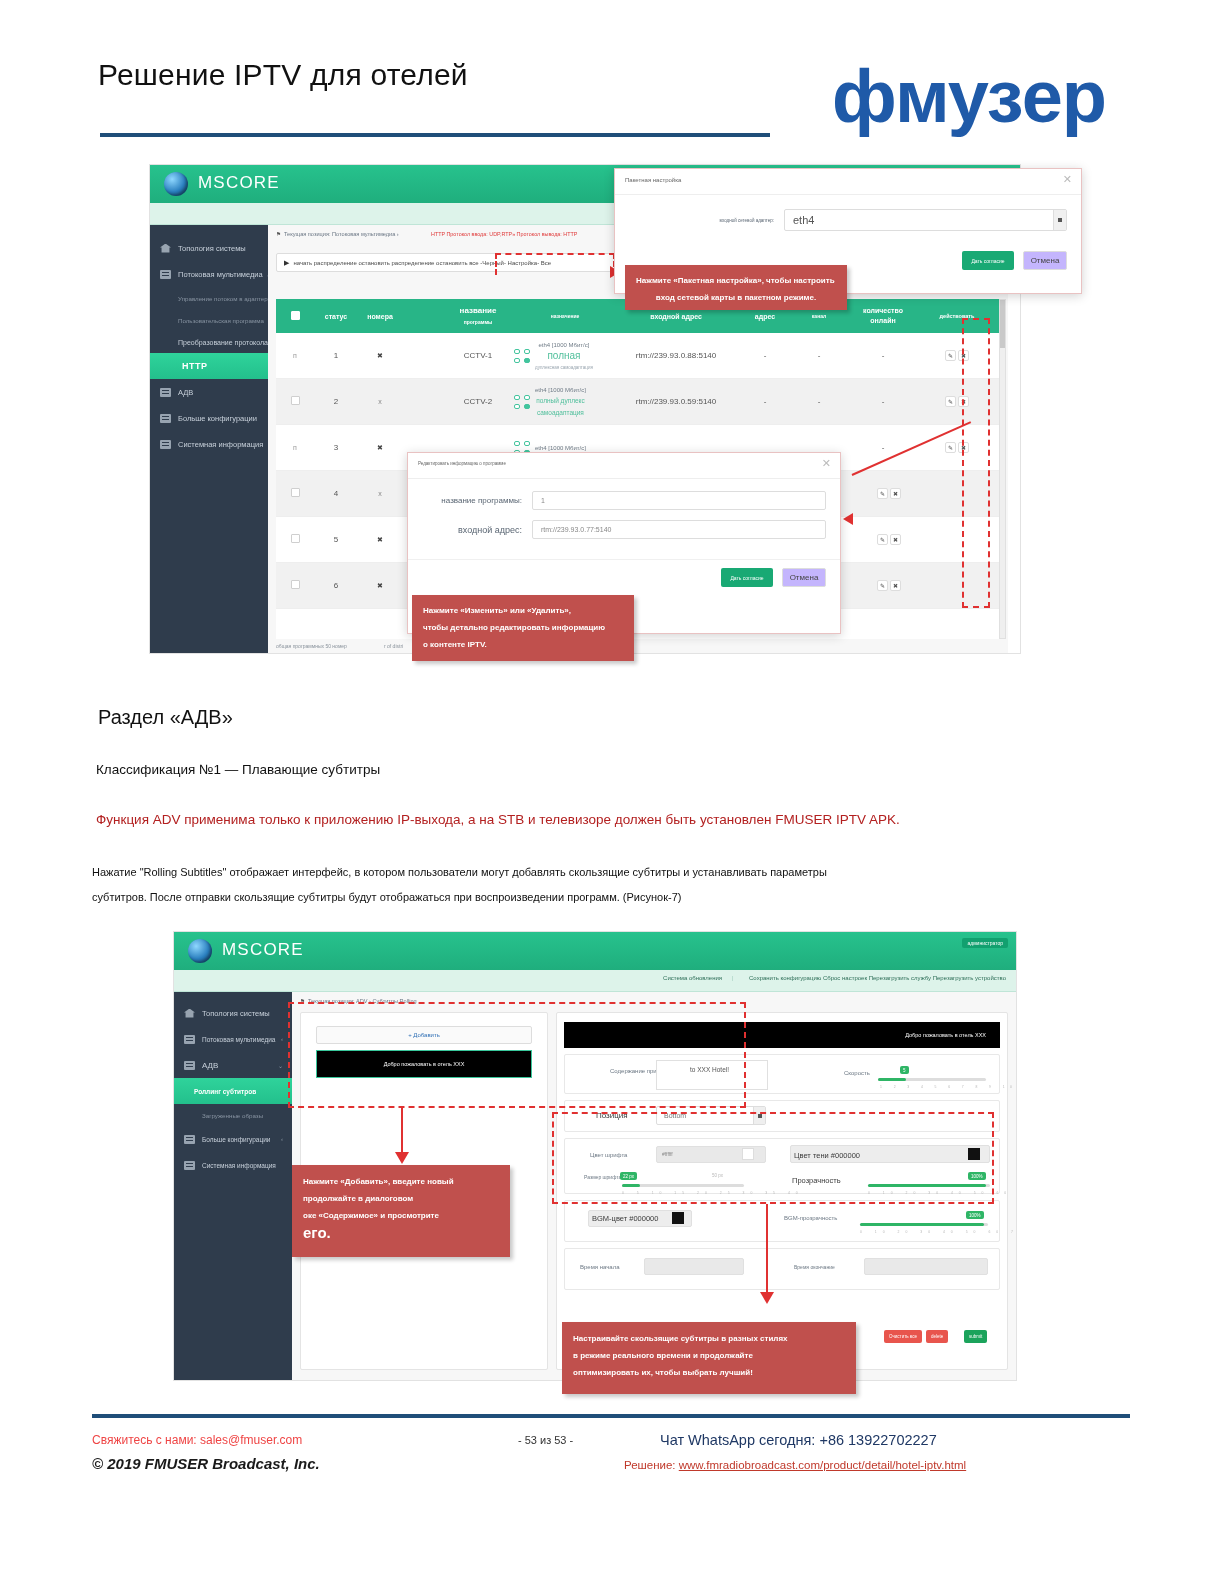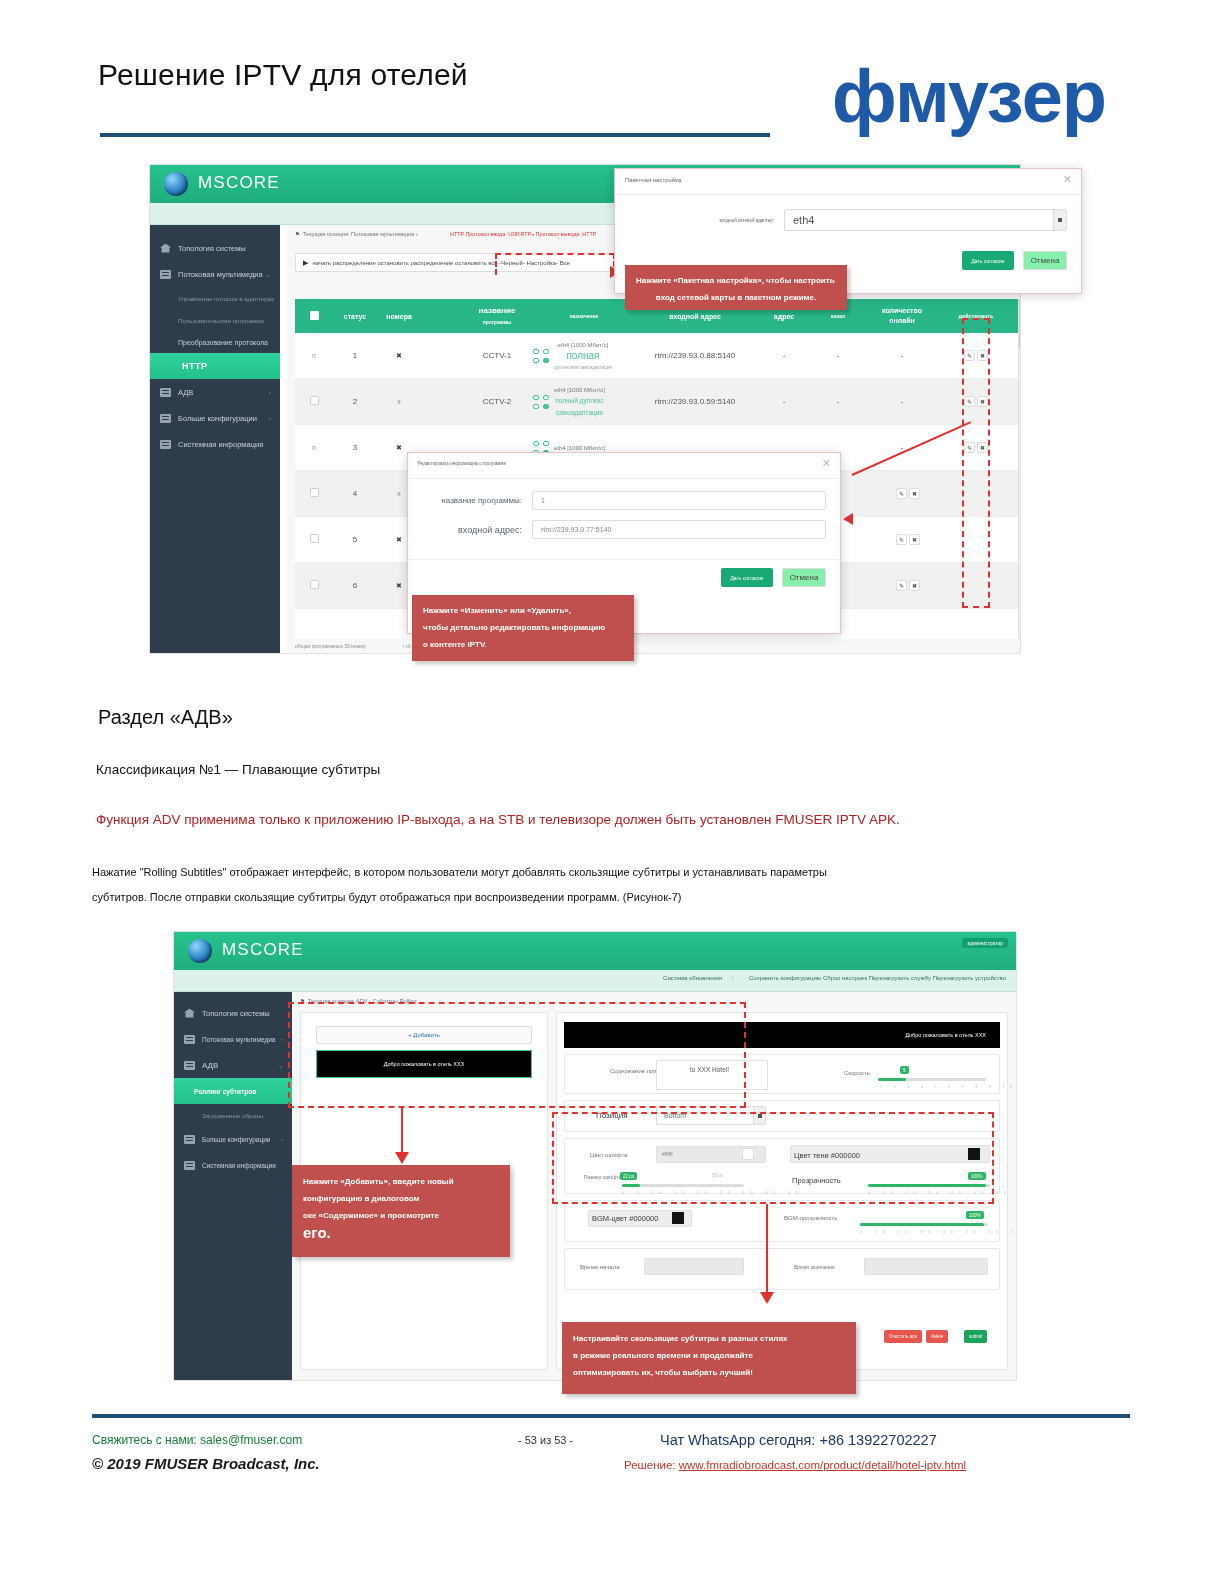--- a/index.html
+++ b/index.html
@@ -116,21 +116,21 @@
   .modal-hd .t { position:absolute; left:10px; top:8px; font-size:6px; color:#666; }
   .modal-hd .x { position:absolute; right:9px; top:4px; font-size:11px; color:#bbb; }
   .modal-bd { padding:10px 14px; }
   .frow { display:flex; align-items:center; margin-bottom:10px; }
   .flabel { text-align:right; padding-right:10px; color:#5a6673; }
   .finput { flex:1; border:1px solid #ddd; border-radius:2px; height:19px; background:#fff; font-size:7px; color:#888; display:flex; align-items:center; padding-left:8px; position:relative;}
   .finput .selcaret{position:absolute;right:0;top:0;bottom:0;width:13px;background:#f0f0f0;border-left:1px solid #ddd;display:flex;align-items:center;justify-content:center;}
   .finput .selcaret i{width:4px;height:4px;background:#555;display:block;}
   .modal-ft { border-top:1px solid #f0f0f0; padding:8px 14px; display:flex; justify-content:flex-end; align-items:center; }
   .btn-green { background:#19a974; color:#fff; border-radius:2px; height:19px; min-width:52px; font-size:5px; display:flex;align-items:center;justify-content:center; margin-right:9px;}
-  .btn-plain { background:#86efac; border:1px solid #ddd; border-radius:2px; height:19px; min-width:44px; font-size:8px; color:#444; display:flex;align-items:center;justify-content:center;}
+  .btn-plain { background:#c4b5fd; border:1px solid #ddd; border-radius:2px; height:19px; min-width:44px; font-size:8px; color:#444; display:flex;align-items:center;justify-content:center;}
 
   
   .sec-title { position:absolute; left:98px; top:706px; font-size:20px; color:#111; }
   .sec-p1 { position:absolute; left:96px; top:762px; font-size:13.5px; color:#111; }
   .sec-p2 { position:absolute; left:96px; top:812px; font-size:13.5px; color:#b32020; }
   .sec-p3 { position:absolute; left:92px; top:860px; font-size:11px; line-height:25px; color:#111; }
 
   
   .panel { position:absolute; background:#fff; border:1px solid #e4e4e4; border-radius:2px; }
   .addbtn { position:absolute; border:1px solid #ddd; background:#fafafa; border-radius:2px; color:#2f6fb5; font-size:6px; display:flex;align-items:center;justify-content:center;}
@@ -147,21 +147,21 @@
   .swatch { position:absolute; width:12px;height:12px;background:#111; }
   .swatch.light{background:#fff;border:1px solid #ddd;}
   .slider-track{position:absolute;height:3px;background:#ddd;border-radius:2px;}
   .slider-fill{position:absolute;height:3px;background:#2fb566;border-radius:2px;}
   .slider-knob{position:absolute;background:#2fb566;color:#fff;font-size:4.5px;border-radius:2px;height:8px;display:flex;align-items:center;justify-content:center;padding:0 3px;}
   .ticks{position:absolute;font-size:3.4px;color:#b7b7b7;letter-spacing:5.4px;white-space:nowrap;}
   .btn-sm{position:absolute;height:13px;border-radius:2px;color:#fff;font-size:4.5px;display:flex;align-items:center;justify-content:center;padding:0 5px;}
 
   
   .ft-rule { position:absolute; left:92px; top:1414px; width:1038px; height:4px; background:#1f4e79; }
-  .ft-l1 { position:absolute; left:92px; top:1433px; font-size:12px; color:#15803d; }
+  .ft-l1 { position:absolute; left:92px; top:1433px; font-size:12px; color:#ef4444; }
   .ft-l2 { position:absolute; left:92px; top:1455px; font-size:15px; font-weight:bold; font-style:italic; color:#1a1a1a;}
   .ft-c  { position:absolute; left:518px; top:1434px; font-size:11px; color:#333; }
   .ft-r1 { position:absolute; left:660px; top:1432px; font-size:14.5px; color:#1f3864; }
   .ft-r2 { position:absolute; left:624px; top:1459px; font-size:11.5px; color:#c0392b; }
   .ft-r2 u { text-decoration:underline; }
 </style>
 </head>
 <body>
 
 <div class="page-header">
@@ -201,21 +201,21 @@
       <span class="sbicon sb-icn-box"></span>
       <span>Больше конфигурации</span>
       <span class="sb-caret">‹</span>
     </div>
     <div class="sb-item">
       <span class="sbicon sb-icn-box"></span>
       <span>Системная информация</span>
     </div>
   </div>
 
-  <div class="content" style="left:137px; top:60px; width:740px; height:428px;">
+  <div class="content" style="left:118px; top:60px; width:740px; height:428px;">
     <div class="crumb"><span class="pin">⚑</span><span>Текущая позиция: Потоковая мультимедиа ›</span></div>
 
     <div class="proto-note" style="left:163px; top:6px;">HTTP Протокол ввода: UDP,RTP» Протокол вывода: HTTP</div>
 
     <div class="opbar" style="left:8px; top:28px; width:590px; height:19px;">
       <span class="play">▶</span>
       <span>начать распределение остановить распределение остановить все -Черный- Настройка-  Все</span>
       <span class="caret-box">
           <i></i>
         </span>
@@ -572,21 +572,21 @@
 <div class="dash" style="left:288px; top:1002px; width:458px; height:106px;"></div>
 <div class="arrow-line" style="left:401px; top:1108px; width:2px; height:52px;"></div>
 <div class="arrow-head ah-down" style="left:395px; top:1152px;"></div>
 
 <div class="dash" style="left:552px; top:1112px; width:442px; height:92px;"></div>
 <div class="arrow-line" style="left:766px; top:1204px; width:2px; height:96px;"></div>
 <div class="arrow-head ah-down" style="left:760px; top:1292px;"></div>
 
 <div class="callout" style="left:292px; top:1165px; width:218px; height:92px; padding-top:8px;">
   <div>Нажмите «Добавить», введите новый</div>
-  <div>конфигурацию в диалоговом</div>
+  <div>продолжайте в диалоговом</div>
   <div>оке «Содержимое» и просмотрите</div>
   <div class="big">его.</div>
 </div>
 
 <div class="callout" style="left:562px; top:1322px; width:294px; height:72px; padding-top:8px;">
   <div>Настраивайте скользящие субтитры в разных стилях</div>
   <div>в режиме реального времени и продолжайте</div>
   <div>оптимизировать их, чтобы выбрать лучший!</div>
 </div>
 

